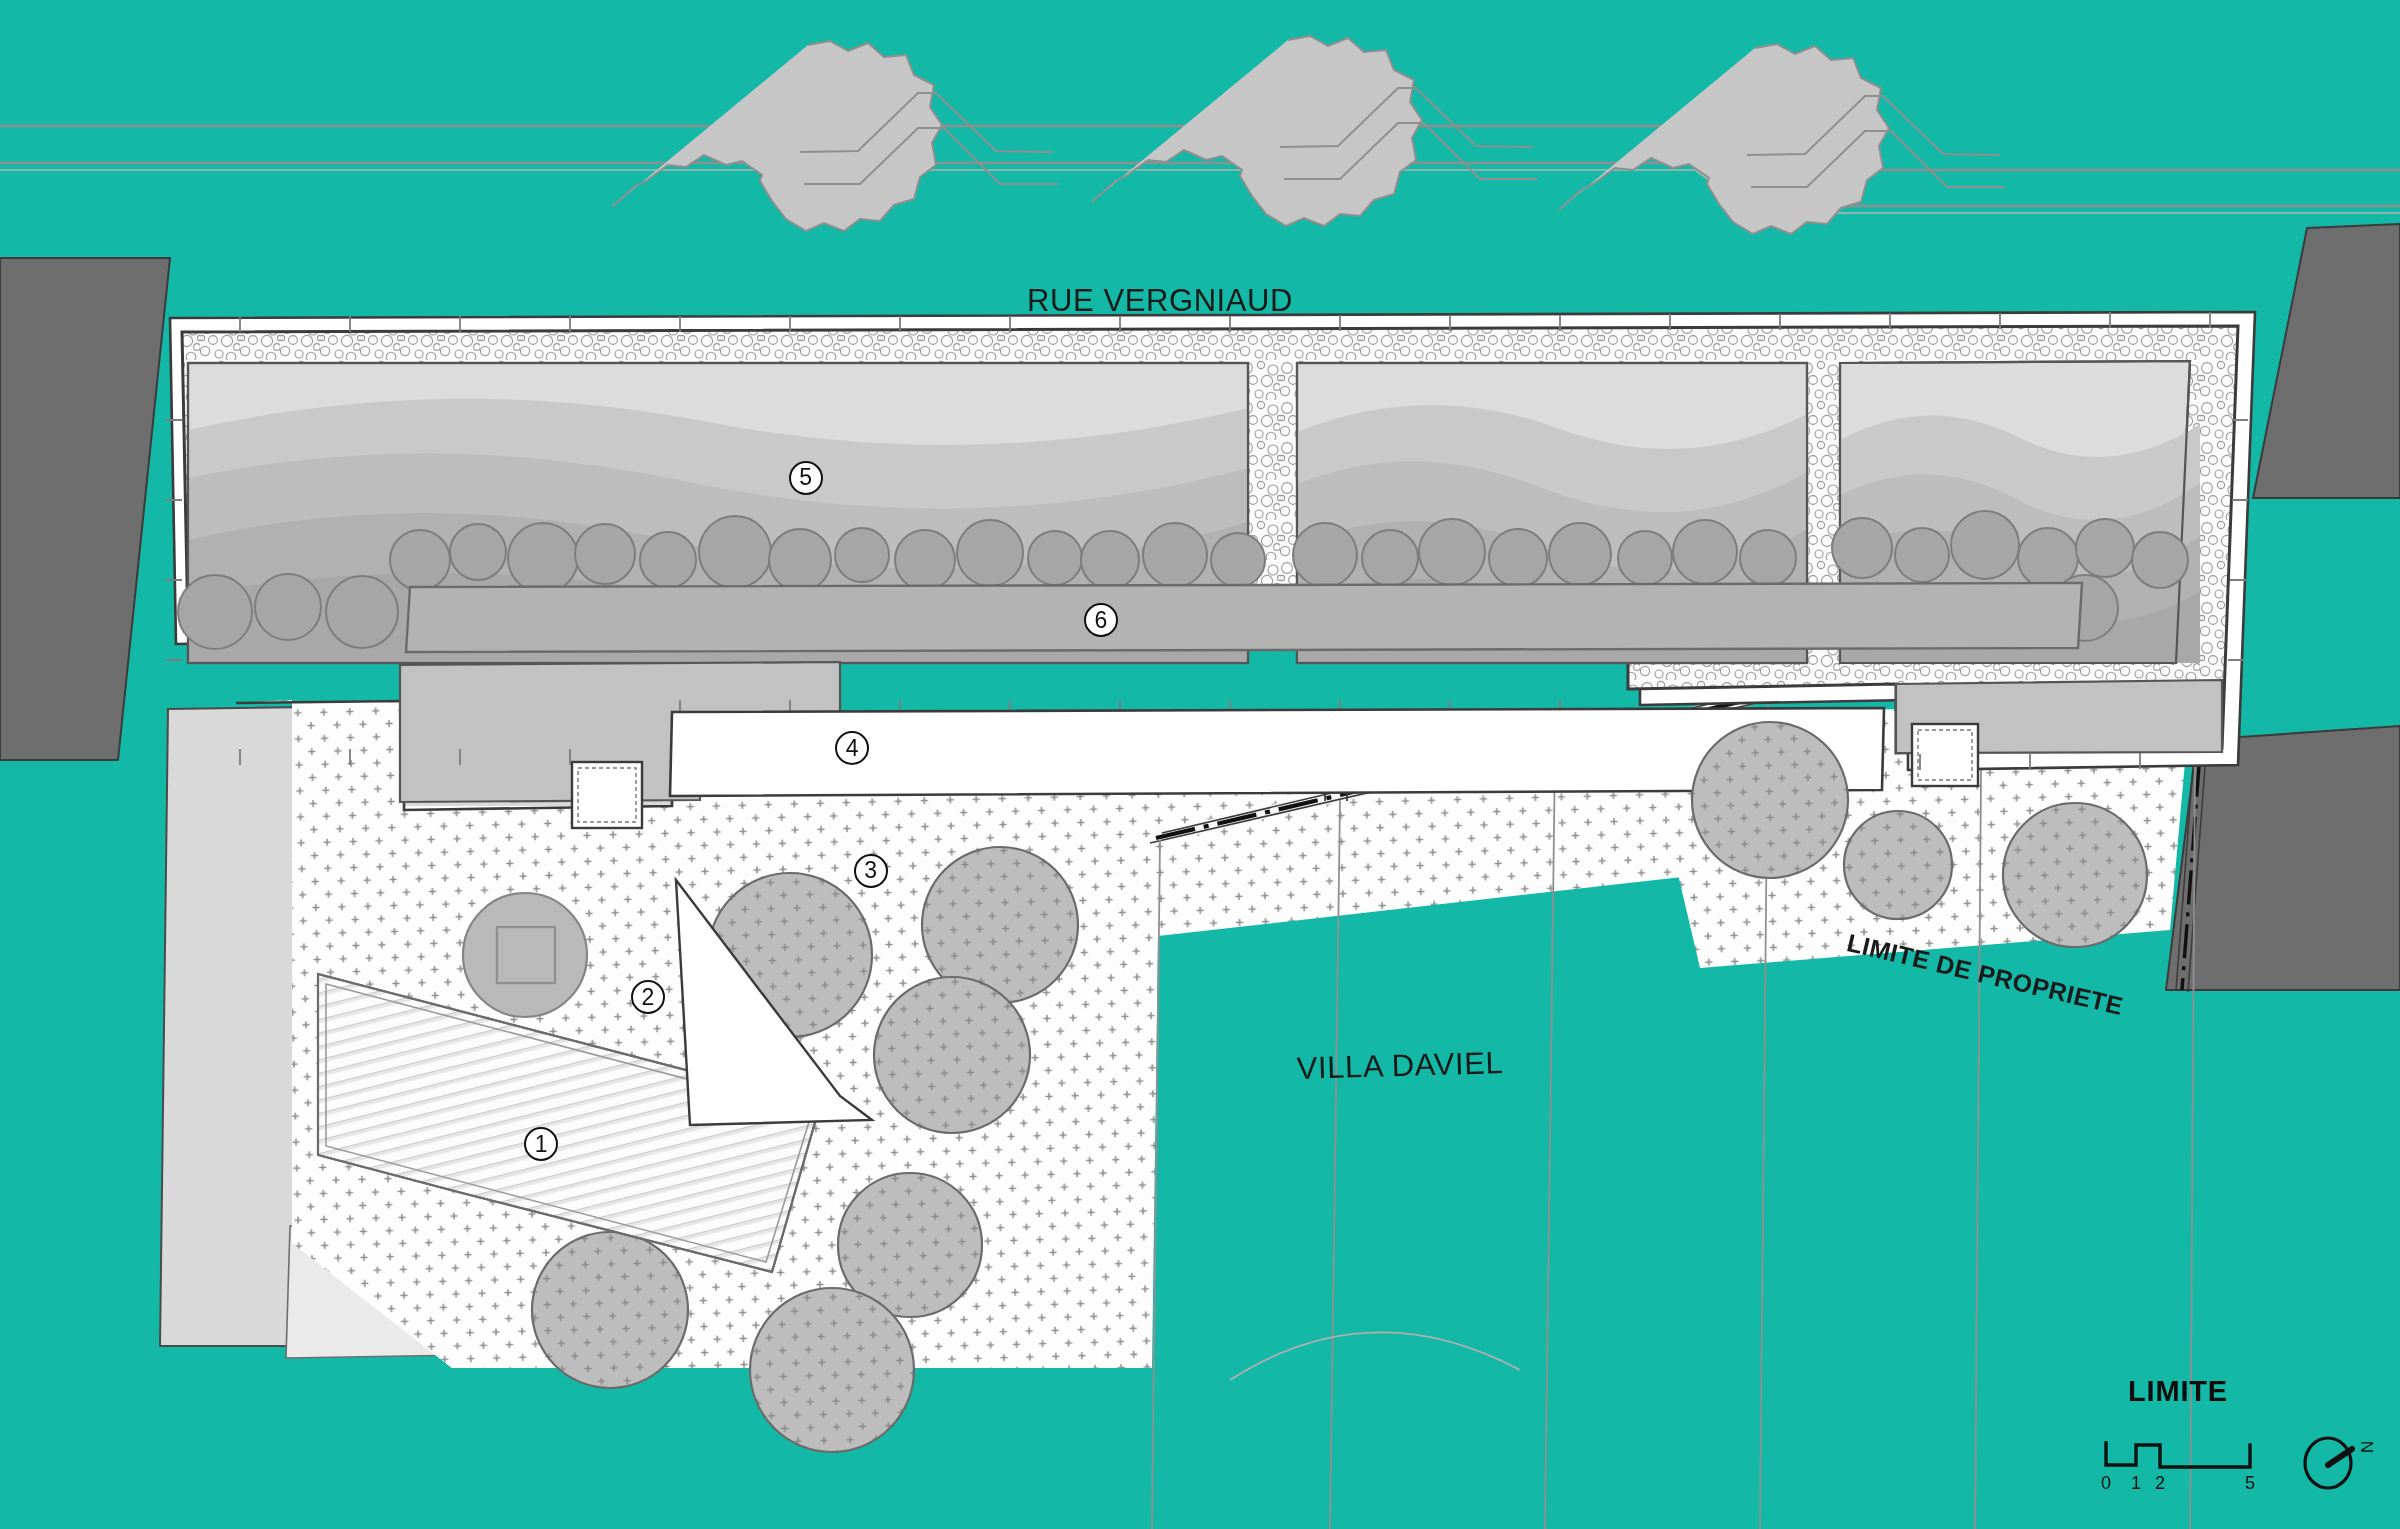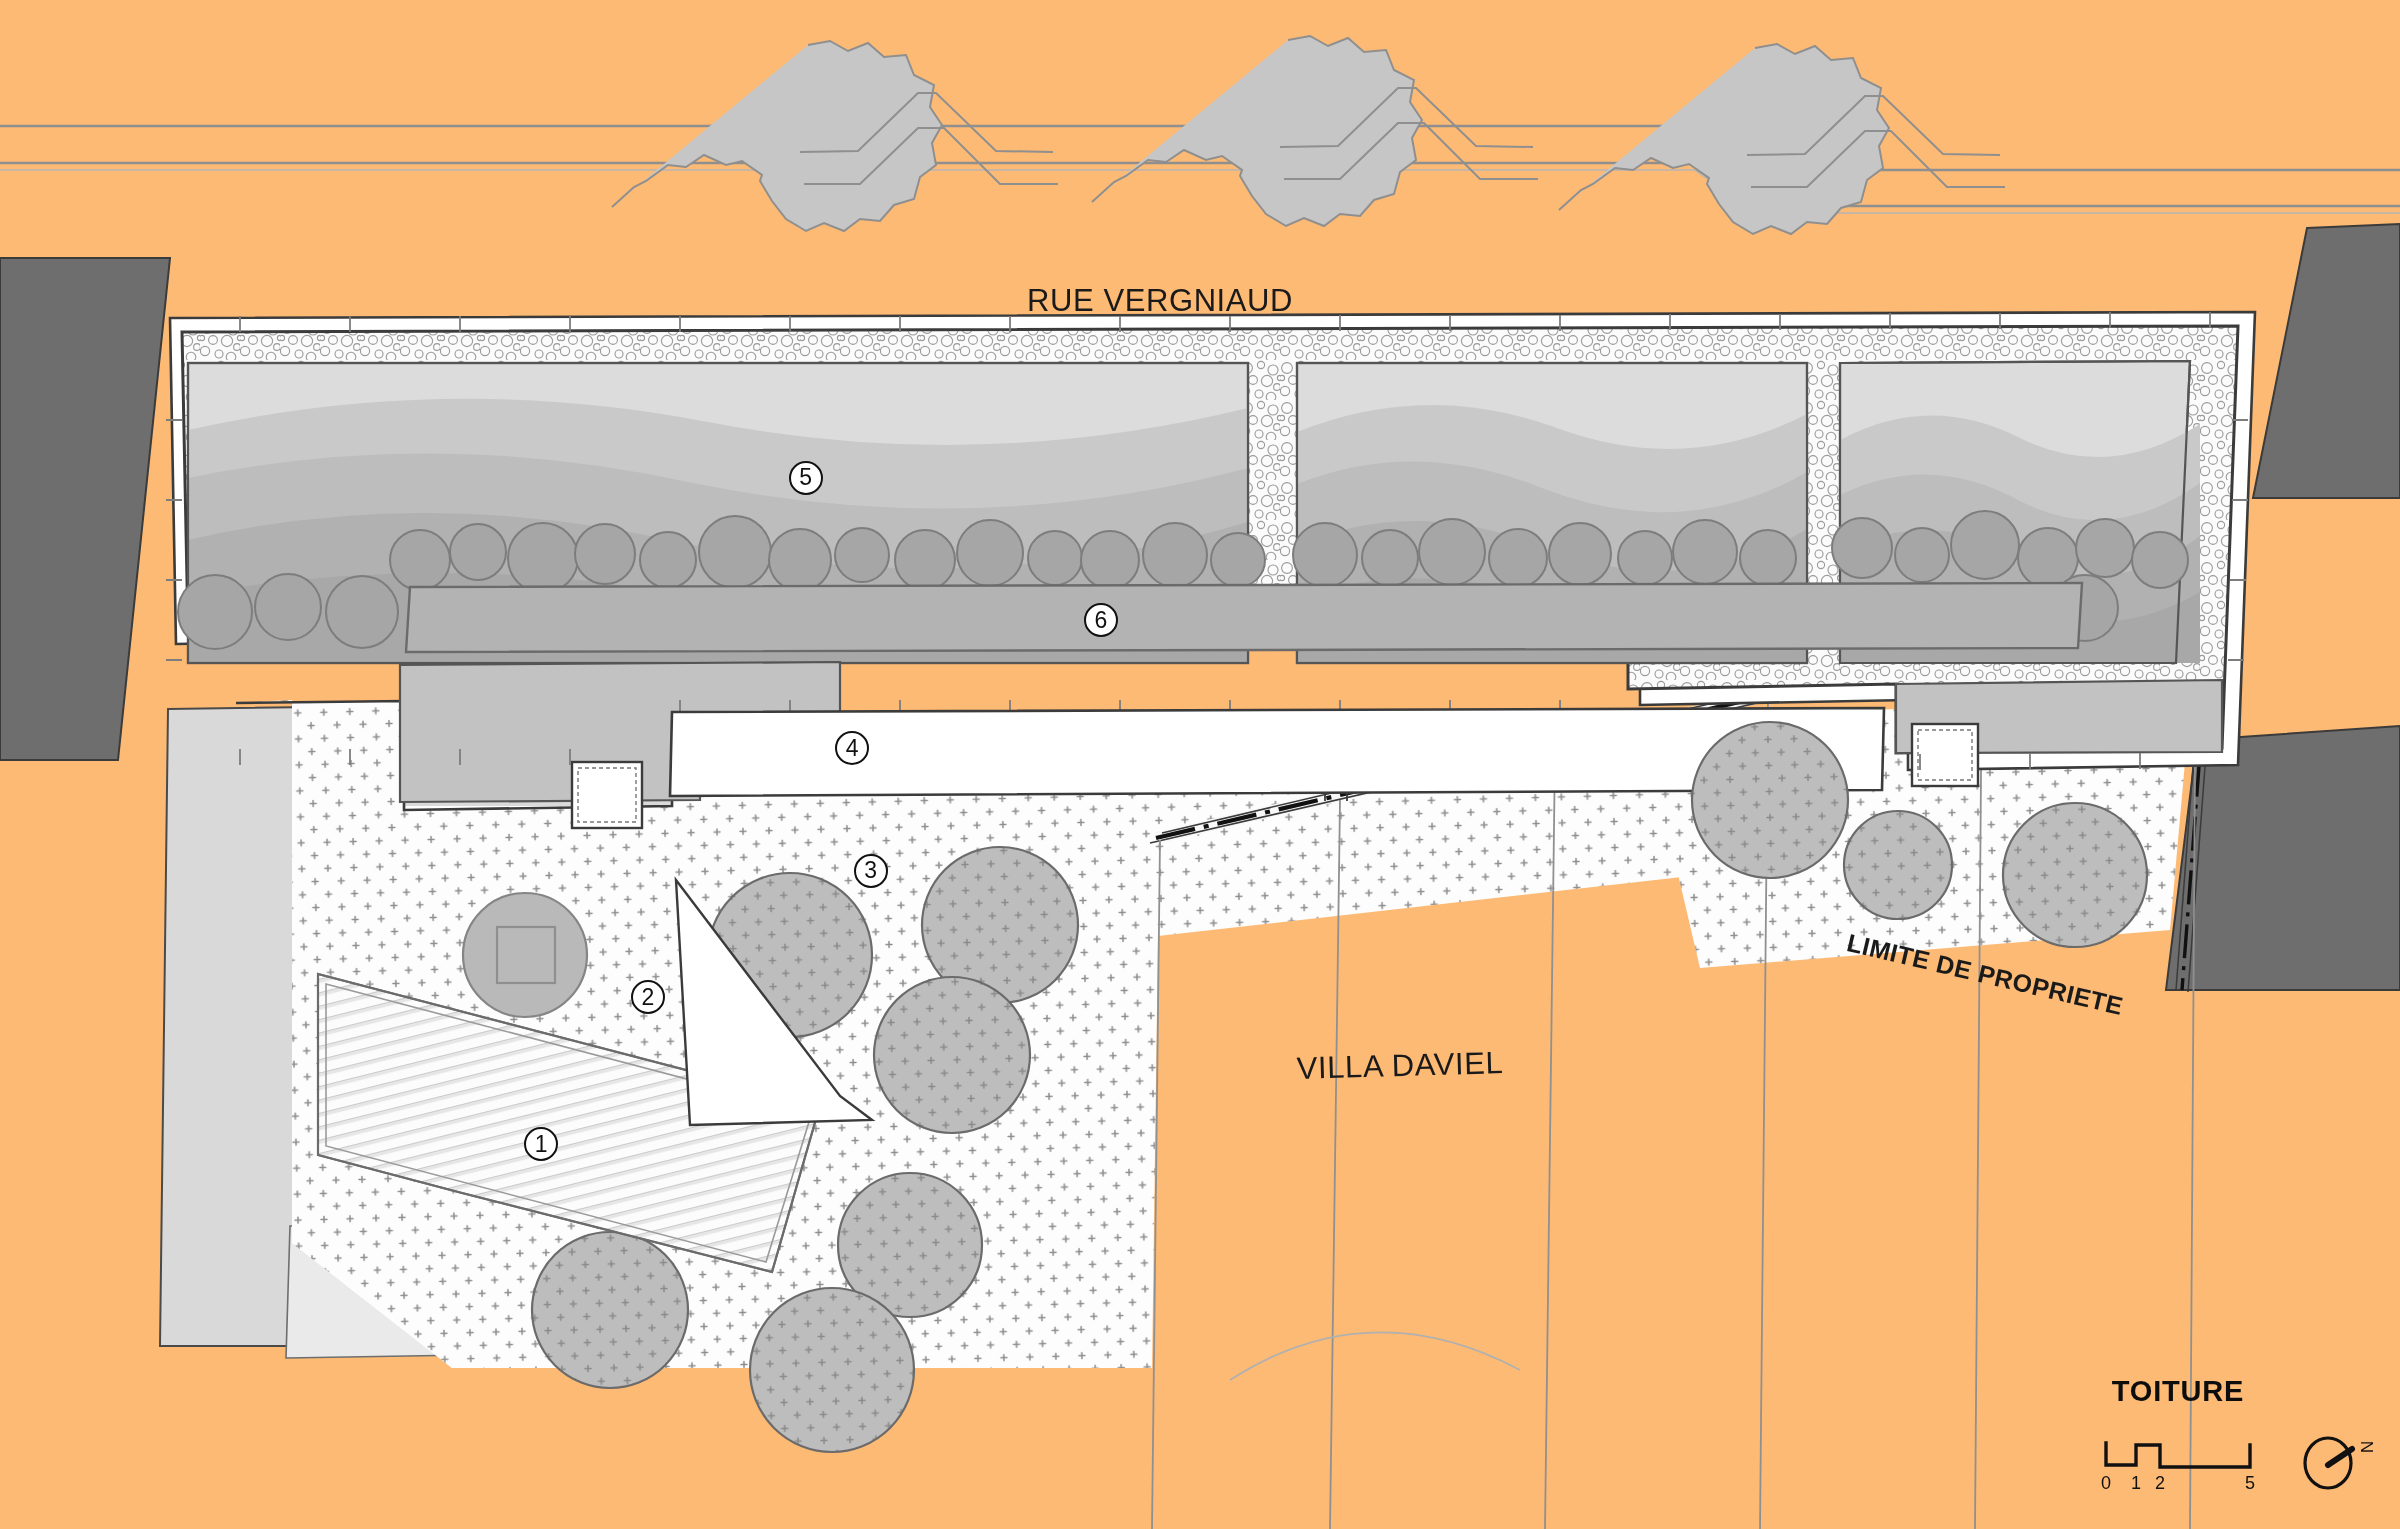--- a/index.html
+++ b/index.html
@@ -1,21 +1,21 @@
 <!DOCTYPE html>
 <html><head>
 <meta charset="utf-8">
 <title>Toiture — Plan</title>
 <style>
   html,body{margin:0;padding:0;background:#ffffff;}
   body{
     font-family:"Liberation Sans", sans-serif;
     width:2400px;height:1529px;overflow:hidden;position:relative;
   }
-  #stage{position:absolute;inset:0;width:2400px;height:1529px;background:#fdba74;}
+  #stage{position:absolute;inset:0;width:2400px;height:1529px;background:#14b8a6;}
   svg#plan{position:absolute;left:0;top:0;width:2400px;height:1529px;display:block;}
 
   
   .callout{position:absolute;width:34px;height:34px;border:2px solid #111;border-radius:50%;
     background:#fff;display:flex;align-items:center;justify-content:center;
     font-size:23px;line-height:1;color:#111;font-family:"Liberation Sans",sans-serif;
     box-sizing:border-box;}
 
   
   .lbl{position:absolute;color:#1a1a1a;white-space:nowrap;font-family:"Liberation Sans",sans-serif;}
@@ -305,21 +305,21 @@
 
   <div id="callout-layer">
       <div class="callout" style="left: 524.237px; top: 1127.33px;">1</div>
       <div class="callout" style="left: 630.938px; top: 980.423px;">2</div>
       <div class="callout" style="left: 853.619px; top: 853.619px;">3</div>
       <div class="callout" style="left: 835.062px; top: 731.454px;">4</div>
       <div class="callout" style="left: 788.67px; top: 460.835px;">5</div>
       <div class="callout" style="left: 1084.03px; top: 603.103px;">6</div>
     </div>
 
-  <div id="title-block">TOITURE</div>
+  <div id="title-block">LIMITE</div>
 
   <svg id="scalebar" viewBox="0 0 180 60">
     <g stroke="#111" stroke-width="3.4" fill="none" stroke-linecap="square">
       <path d="M6 6 V28 H36 V8 H60 V30 H150 V8"></path>
     </g>
     <text x="6" y="52" font-family="Liberation Sans, sans-serif" font-size="18" fill="#111" text-anchor="middle">0</text>
     <text x="36" y="52" font-family="Liberation Sans, sans-serif" font-size="18" fill="#111" text-anchor="middle">1</text>
     <text x="60" y="52" font-family="Liberation Sans, sans-serif" font-size="18" fill="#111" text-anchor="middle">2</text>
     <text x="150" y="52" font-family="Liberation Sans, sans-serif" font-size="18" fill="#111" text-anchor="middle">5</text>
   </svg>

